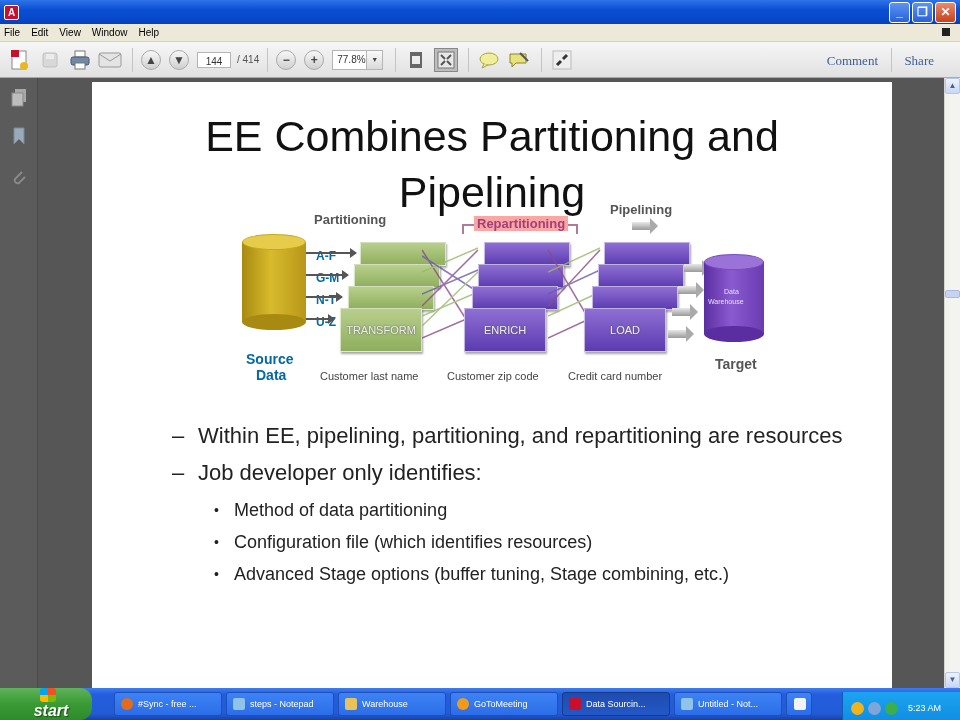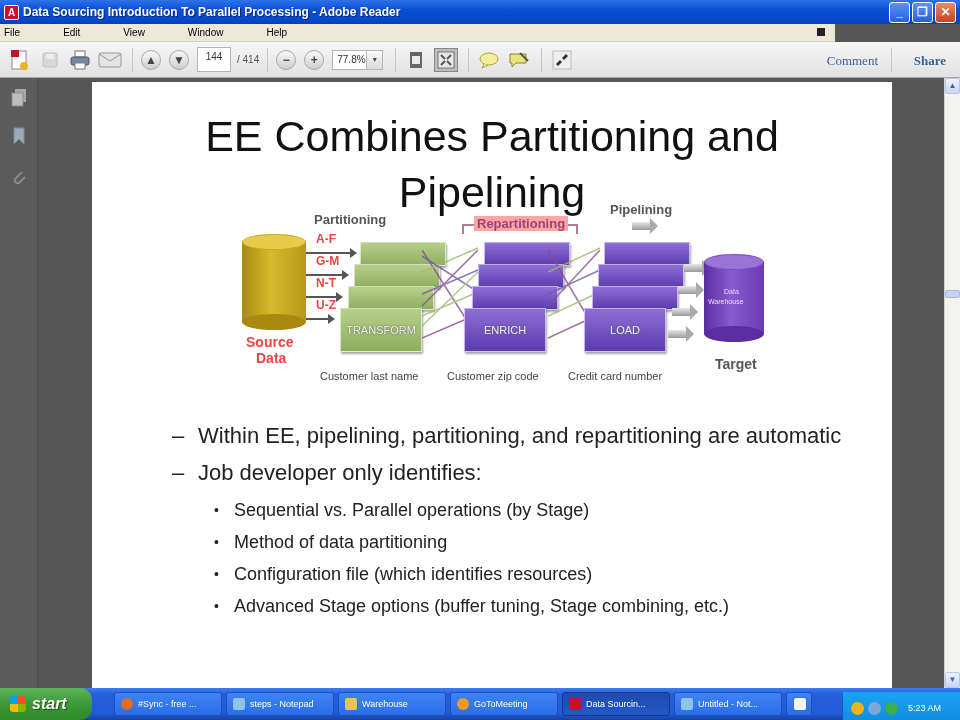--- a/index.html
+++ b/index.html
@@ -11,53 +11,53 @@
     display: flex; align-items: center; padding-left: 4px; }
   .titlebar .app-icon { width: 15px; height: 15px; background: #c8102e; border: 1px solid #fff; border-radius: 2px; margin-right: 4px;
     color: #fff; font-size: 10px; font-weight: bold; line-height: 13px; text-align: center; font-family: "Liberation Sans", sans-serif; }
   .titlebar .title { color: #fff; font-size: 12px; font-weight: bold; text-shadow: 1px 1px 0 #0a2a80; }
   .win-btns { position: absolute; right: 4px; top: 2px; display: flex; gap: 2px; }
   .win-btn { width: 21px; height: 21px; border: 1px solid #fff; border-radius: 3px; background: linear-gradient(#5b93f5, #2961d8);
     color: #fff; font-size: 12px; font-weight: bold; text-align: center; line-height: 19px; }
   .win-btn.close { background: linear-gradient(#e98a6b, #c9411c); }
 
   
-  .menubar { position: absolute; left: 0; top: 24px; width: 835px; height: 18px; background: #ece9d8; display: flex; align-items: center; padding-left: 4px; border-bottom: 1px solid #d4d0c8; gap: 32px; }
+  .menubar { position: absolute; left: 0; top: 24px; width: 960px; height: 18px; background: #ece9d8; display: flex; align-items: center; padding-left: 4px; border-bottom: 1px solid #d4d0c8; }
   .menu-item { font-size: 10px; color: #000; margin-right: 11px; }
   .menubar .doc-close { position: absolute; right: 10px; top: 4px; width: 8px; height: 8px; background: #222; }
 
   
   .toolbar { position: absolute; left: 0; top: 42px; width: 960px; height: 36px; background: linear-gradient(#f6f6f6, #e1e1e1); border-bottom: 1px solid #a9a9a9; display: flex; align-items: center; padding-left: 8px; }
   .tb-icon { width: 24px; height: 24px; margin-right: 6px; display: flex; align-items: center; justify-content: center; font-size: 15px; color: #555; }
   .tb-sep { width: 1px; height: 24px; background: #c4c4c4; margin: 0 8px 0 4px; }
   .round-btn { width: 20px; height: 20px; border-radius: 50%; background: linear-gradient(#f8f8f8, #cfcfcf); border: 1px solid #aaa; display: flex; align-items: center; justify-content: center; font-size: 12px; font-weight: bold; color: #444; margin-right: 8px; }
-  .page-input { width: 34px; height: 25px; background: #fff; border: 1px solid #b5b5b5; font-size: 10px; line-height: 18px; text-align: center; color: #333; margin-right: 6px; }
+  .page-input { width: 34px; height: 16px; background: #fff; border: 1px solid #b5b5b5; font-size: 10px; line-height: 18px; text-align: center; color: #333; margin-right: 6px; }
   .page-total { font-size: 10px; color: #555; margin-right: 4px; }
   .zoom-input { width: 35px; height: 20px; background: #fff; border: 1px solid #b5b5b5; font-size: 10px; line-height: 18px; padding-left: 4px; color: #333; }
   .zoom-drop { width: 16px; height: 20px; border: 1px solid #b5b5b5; border-left: none; background: linear-gradient(#fafafa, #dadada); font-size: 8px; text-align: center; line-height: 18px; color: #444; margin-right: 8px; }
   .tb-icon.selected { background: #bdbdbd; border: 1px solid #888; }
   .tb-link { position: absolute; font-size: 13px; color: #3f5f93; font-family: "Liberation Serif", serif; }
   .tb-link.comment { right: 82px; top: 11px; }
-  .tb-link.share { right: 14px; top: 11px; font-weight: bold; }
+  .tb-link.share { right: 26px; top: 11px; }
   .tb-vsep { position: absolute; right: 68px; top: 6px; width: 1px; height: 24px; background: #c4c4c4; }
 
   
   .navpane { position: absolute; left: 0; top: 78px; width: 38px; height: 610px; background: #5b5b5b; border-right: 1px solid #4a4a4a; }
   .nav-icon { position: absolute; left: 9px; width: 20px; height: 20px; color: #9a9a9a; font-size: 16px; text-align: center; }
 
   
   .docarea { position: absolute; left: 38px; top: 78px; width: 906px; height: 610px; background: #565656; overflow: hidden; }
   .page { position: absolute; left: 54px; top: 4px; width: 800px; height: 620px; background: #fff; }
 
   .slide-title { position: absolute; left: 0; top: 26px; width: 800px; text-align: center; font-size: 43px; line-height: 56px; color: #111; font-family: "Liberation Sans", sans-serif; }
 
   
   .diagram { position: absolute; left: 140px; top: 128px; width: 600px; height: 210px; }
   .lbl { position: absolute; font-size: 13px; font-weight: bold; color: #555; white-space: nowrap; }
-  .lbl.tan { color: #ef4444; }
+  .lbl.tan { color: #0369a1; margin-top: 17px; }
   .lbl.purple { color: #a0407a; }
   .lbl.small { font-size: 11px; font-weight: normal; color: #444; }
   .cyl { position: absolute; }
   .cyl .body { position: absolute; left: 0; top: 8px; width: 100%; height: calc(100% - 16px); }
   .cyl .top { position: absolute; left: 0; top: 0; width: 100%; height: 16px; border-radius: 50%; }
   .cyl .bottom { position: absolute; left: 0; bottom: 0; width: 100%; height: 16px; border-radius: 50%; }
   .box { position: absolute; width: 86px; height: 24px; border: 1px solid rgba(255,255,255,0.6); box-shadow: 1px 2px 2px rgba(0,0,0,0.35); }
   .box.green { background: linear-gradient(#b8cf8c, #8fae5d); }
   .box.purple { background: linear-gradient(#8f6fd4, #5c3bb0); }
   .box.front { height: 44px; display: flex; align-items: center; justify-content: center; color: #eee; font-size: 11px; text-shadow: 0 0 2px #555; }
@@ -75,35 +75,34 @@
   .l2::before { content: "•"; position: absolute; left: 42px; top: 0; font-size: 14px; }
   .l2.wrap { line-height: 28px; margin-top: 2px; }
 
   
   .vscroll { position: absolute; left: 944px; top: 78px; width: 16px; height: 610px; background: #f3f3ef; border-left: 1px solid #d6d6d0; }
   .sc-btn { position: absolute; left: 0; width: 15px; height: 16px; background: linear-gradient(#eef3fe, #c8d6f6); border: 1px solid #b6c6ee; border-radius: 2px; font-size: 8px; color: #4d6185; text-align: center; line-height: 14px; }
   .sc-thumb { position: absolute; left: 0; top: 212px; width: 15px; height: 8px; background: #c8d3ef; border: 1px solid #aab9e3; border-radius: 2px; }
 
   
   .taskbar { position: absolute; left: 0; top: 688px; width: 960px; height: 32px; background: linear-gradient(#3c7df3, #245edc 20%, #225bd6 80%, #1941a5); display: flex; align-items: center; }
-  .start { width: 92px; height: 32px; background: linear-gradient(#5fb35a, #3a9a35 50%, #2f8a2b); border-radius: 0 12px 12px 0; display: flex; align-items: center; padding-left: 10px; color: #fff; font-size: 16px; font-style: italic; font-weight: bold; text-shadow: 1px 1px 1px #1a4d16; }
+  .start { width: 92px; height: 32px; background: linear-gradient(#5fb35a, #3a9a35 50%, #2f8a2b); border-radius: 0 12px 12px 0; display: flex; align-items: center; padding-left: 10px; color: #fff; font-size: 16px; font-style: italic; font-weight: bold; text-shadow: 1px 1px 1px #1a4d16; flex-direction: column; }
   .start .flag { width: 16px; height: 16px; margin-right: 6px; background: conic-gradient(#f25022 0 25%, #7fba00 0 50%, #ffb900 0 75%, #00a4ef 0); border-radius: 3px; }
   .task { height: 24px; background: linear-gradient(#3d83f4, #2b6de8); border: 1px solid #1f4fb8; border-radius: 3px; margin-left: 4px; display: flex; align-items: center; padding-left: 6px; color: #fff; font-size: 9px; white-space: nowrap; overflow: hidden; }
   .task.active { background: linear-gradient(#1e4bb0, #2358c6); border-color: #153a8a; }
   .task .ticon { width: 12px; height: 12px; margin-right: 5px; border-radius: 2px; flex: none; }
   .tray { position: absolute; right: 0; top: 4px; width: 118px; height: 32px; background: linear-gradient(#1ca4f2, #0f8be0); border-left: 1px solid #0b5fb5; display: flex; align-items: center; padding-left: 8px; }
   .tray .ti { width: 13px; height: 13px; border-radius: 50%; margin-right: 4px; }
   .tray .clock { color: #fff; font-size: 9px; margin-left: 6px; }
 </style>
 </head>
 <body>
 
 <div class="titlebar">
   <div class="app-icon">A</div>
-  <div class="title">Data Sourcing Introduction To Parallel Processing  - Adobe Reader</div>
   <div class="win-btns">
     <div class="win-btn">_</div>
     <div class="win-btn">❐</div>
     <div class="win-btn close">✕</div>
   </div>
 </div>
 
 <div class="menubar">
   <span class="menu-item">File</span>
   <span class="menu-item">Edit</span>
@@ -293,23 +292,22 @@
       <span class="lbl" style="left: 492px; top: 78px; font-size: 7px; color: #e8e0f8; font-weight: normal;">Data</span>
       <span class="lbl" style="left: 476px; top: 88px; font-size: 7px; color: #e8e0f8; font-weight: normal;">Warehouse</span>
       <span class="lbl" style="left: 483px; top: 146px; font-size: 14px;">Target</span>
 
       <span class="lbl small" style="left: 88px; top: 160px;">Customer last name</span>
       <span class="lbl small" style="left: 215px; top: 160px;">Customer zip code</span>
       <span class="lbl small" style="left: 336px; top: 160px;">Credit card number</span>
     </div>
 
     <div class="bullets">
-      <div class="l1">Within EE, pipelining, partitioning, and repartitioning are automatic</div>
+      <div class="l1">Within EE, pipelining, partitioning, and repartitioning are resources</div>
       <div class="l1">Job developer only identifies:</div>
-      <div class="l2">Sequential vs. Parallel operations (by Stage)</div>
       <div class="l2">Method of data partitioning</div>
       <div class="l2">Configuration file (which identifies resources)</div>
       <div class="l2 wrap">Advanced Stage options (buffer tuning, Stage combining, etc.)</div>
     </div>
   </div>
 </div>
 
 <div class="vscroll">
   <div class="sc-btn" style="top: 0;">▲</div>
   <div class="sc-thumb"></div>

